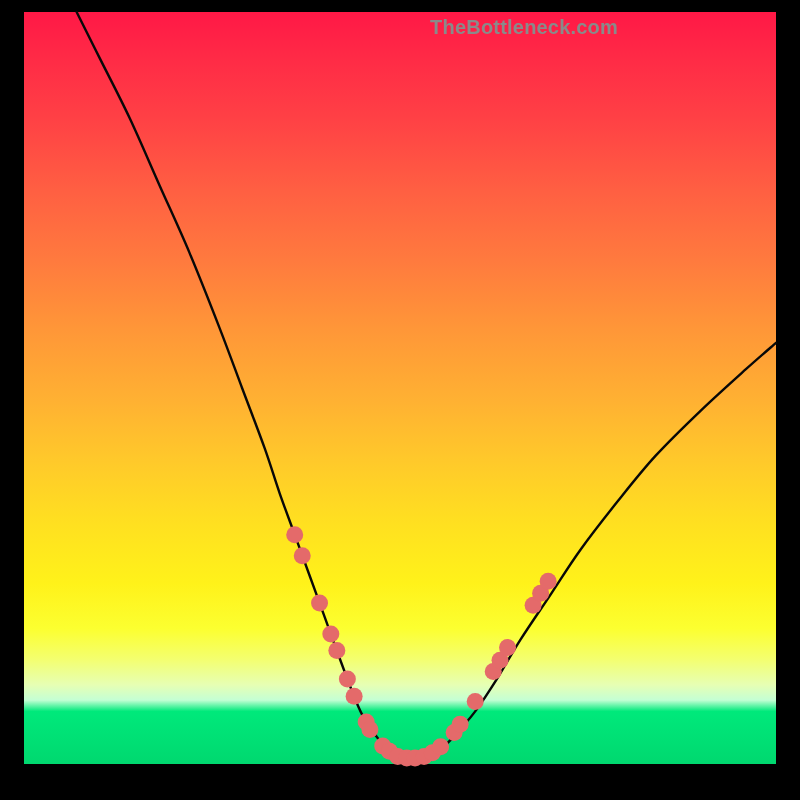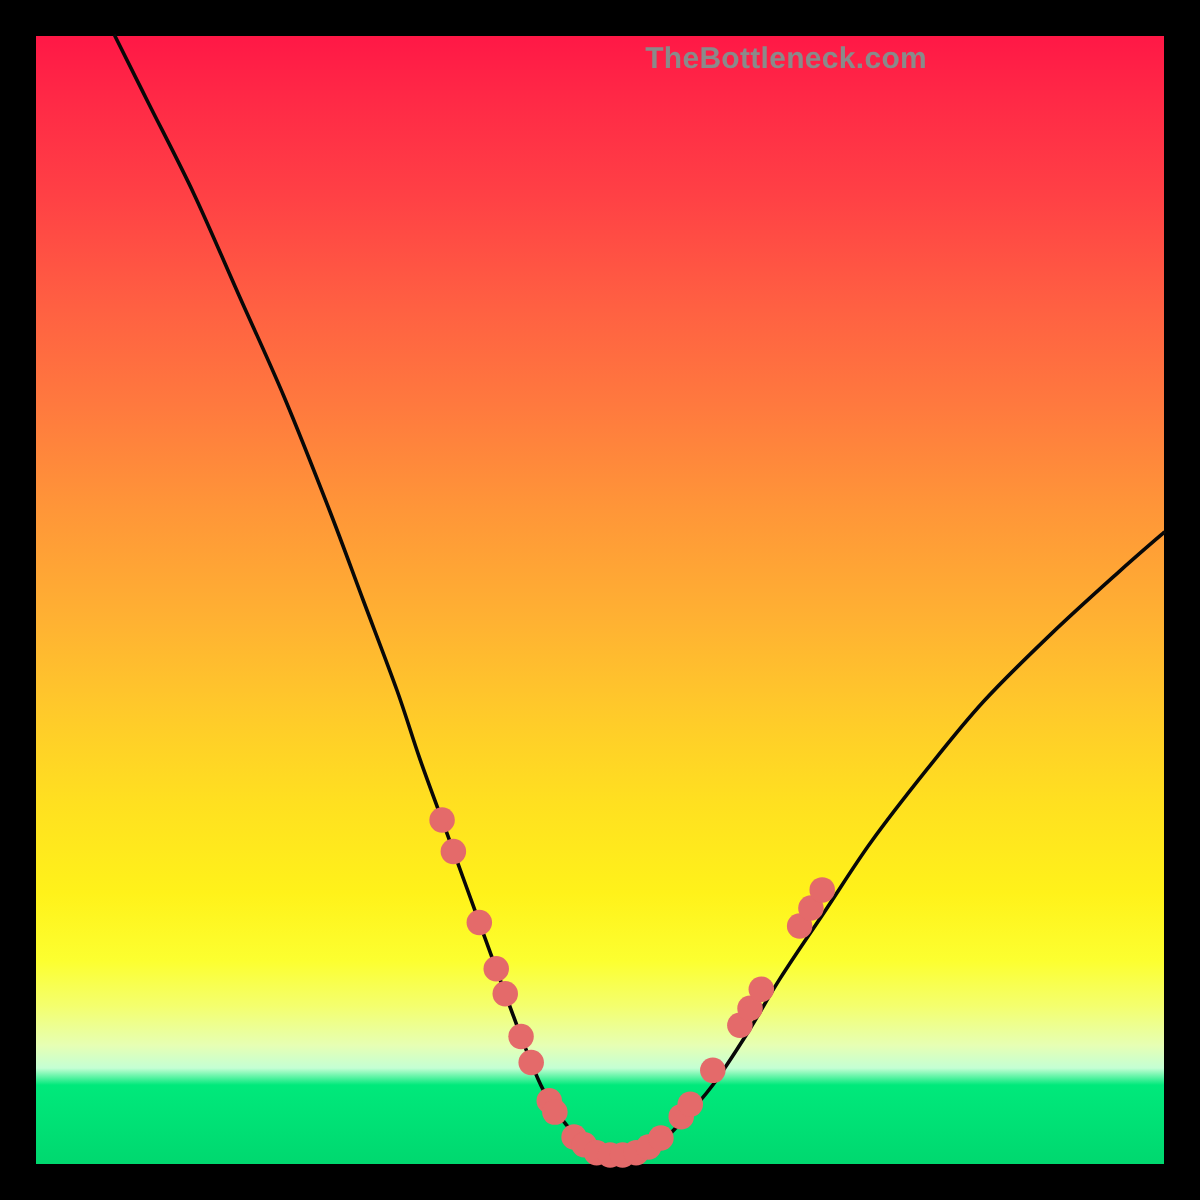--- a/index.html
+++ b/index.html
@@ -7,21 +7,21 @@
     padding: 0;
     width: 800px;
     height: 800px;
     background: #000;
     overflow: hidden;
     font-family: Arial, Helvetica, sans-serif;
   }
   .frame {
     position: absolute;
     left: 24px;
-    top: 24px;
+    top: 12px;
     width: 604px;
     height: 752px;
     box-sizing: border-box;
   }
   .plot-area {
     position: absolute;
     left: 0;
     top: 0;
     width: 752px;
     height: 752px;

